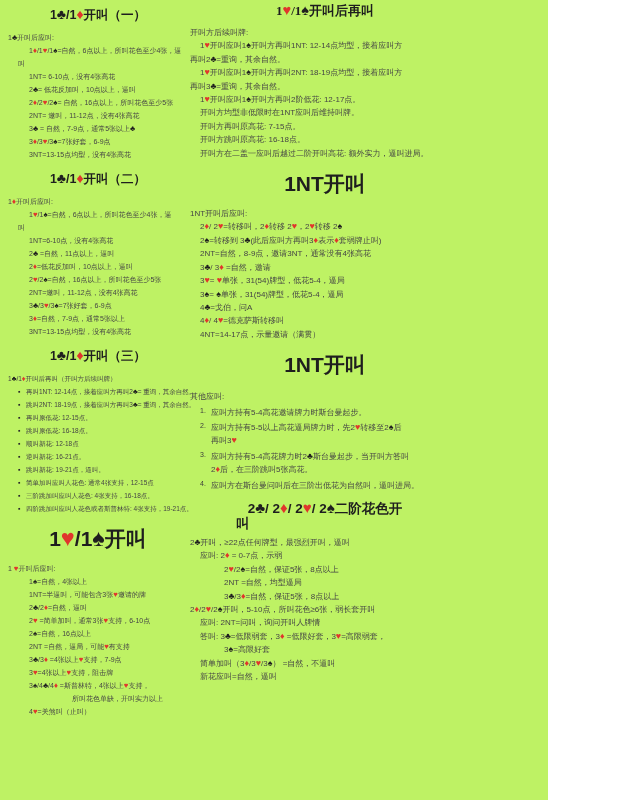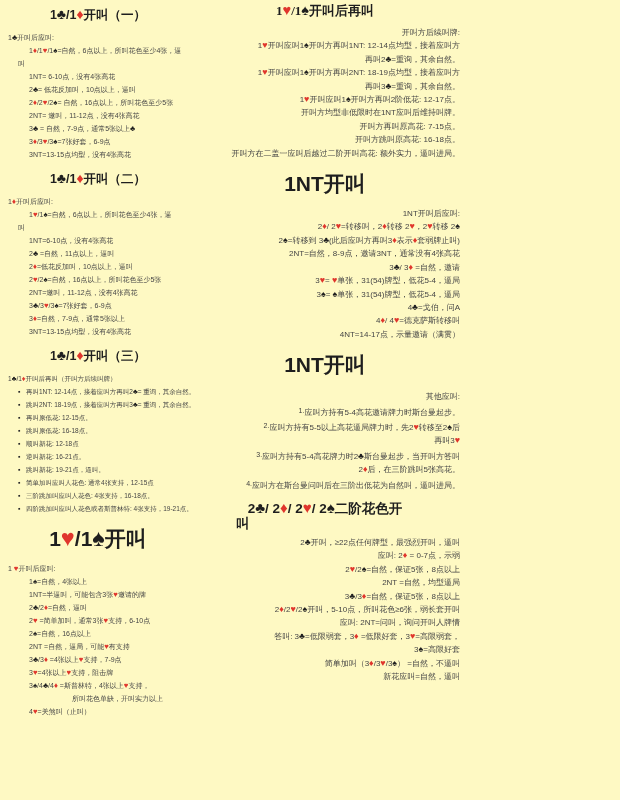--- a/index.html
+++ b/index.html
@@ -1,25 +1,25 @@
 <!DOCTYPE html>
 <html style="--suit-red: #e0362c; --suit-black: #1f1f1f;"><head>
 <meta charset="utf-8">
 <style>
   html,body{margin:0;padding:0;background:#ffffff;}
   .page{
-    position:relative;width:620px;height:800px;background:#fef9c3;overflow:hidden;
+    position:relative;width:548px;height:800px;background:#bef264;overflow:hidden;
     font-family:"Liberation Sans","DejaVu Sans",sans-serif;color:#454545;
   }
   .col{position:absolute;top:0;}
   .col[data-col="0"]{left:8px;width:180px;font-size:7px;}
   .col[data-col="1"]{left:190px;width:270px;font-size:8px;}
   .line{white-space:nowrap;}
   .col[data-col="0"] .line{line-height:13px;}
-  .col[data-col="1"] .line{line-height:13.4px;text-align:right;}
+  .col[data-col="1"] .line{line-height:13.4px;}
   .sec-0-2 .line{line-height:11.3px;font-size:6.5px;}
   .sec-1-1 .line{line-height:14.8px;}
   .sec-1-2 .line{line-height:15.5px;}
   .sec-1-3 .line{line-height:16px;}
   .heading{font-weight:bold;color:#1e1e1e;text-align:center;}
   .h2{font-size:12.5px;margin:9px 0 7px;}
   .h1{font-size:21px;margin:10px 0 9px;}
   .sec-0-0 .heading{margin-top:6px;}
   .sec-1-0 .heading{margin-top:2px;margin-bottom:6px;font-size:13px;font-family:Liberation Serif, serif;}
   .sec-1-2 .heading{margin-bottom:11px;}

